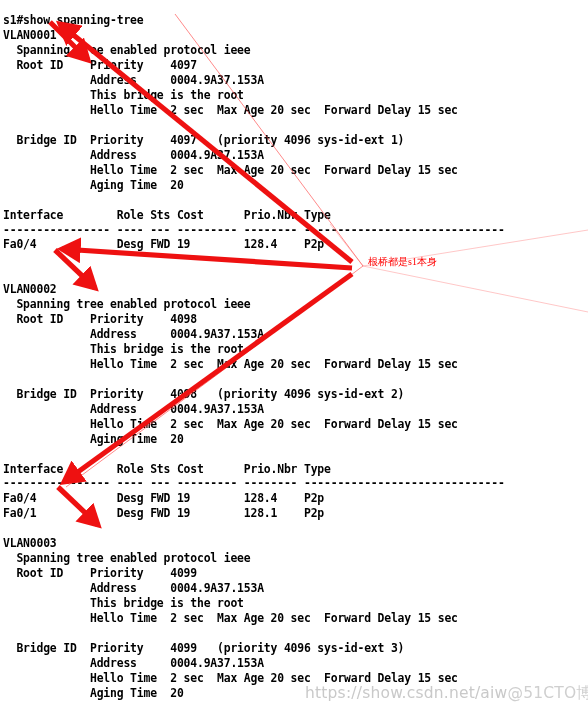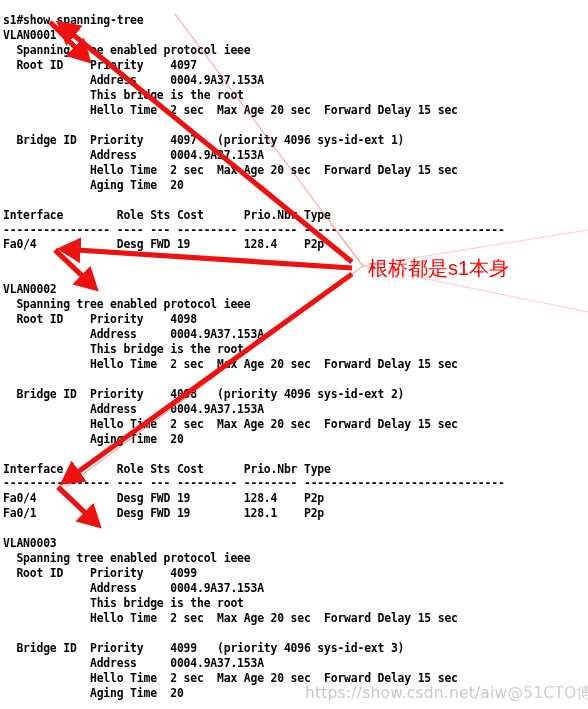--- a/index.html
+++ b/index.html
@@ -41,22 +41,22 @@
     left: 0;
     top: 0;
     width: 588px;
     height: 709px;
     pointer-events: none;
   }
   #annotation-text {
     position: absolute;
     left: 368px;
     top: 255px;
-    font-family: Liberation Sans, sans-serif;
-    font-size: 20px;
+    font-family: Liberation Serif, serif;
+    font-size: 10px;
     color: #ff0000;
     white-space: nowrap;
     font-weight: 400;
   }
   #watermark {
     position: absolute;
     left: 305px;
     top: 683px;
     font-family: "DejaVu Sans", "Liberation Sans", sans-serif;
     font-size: 15.5px;

